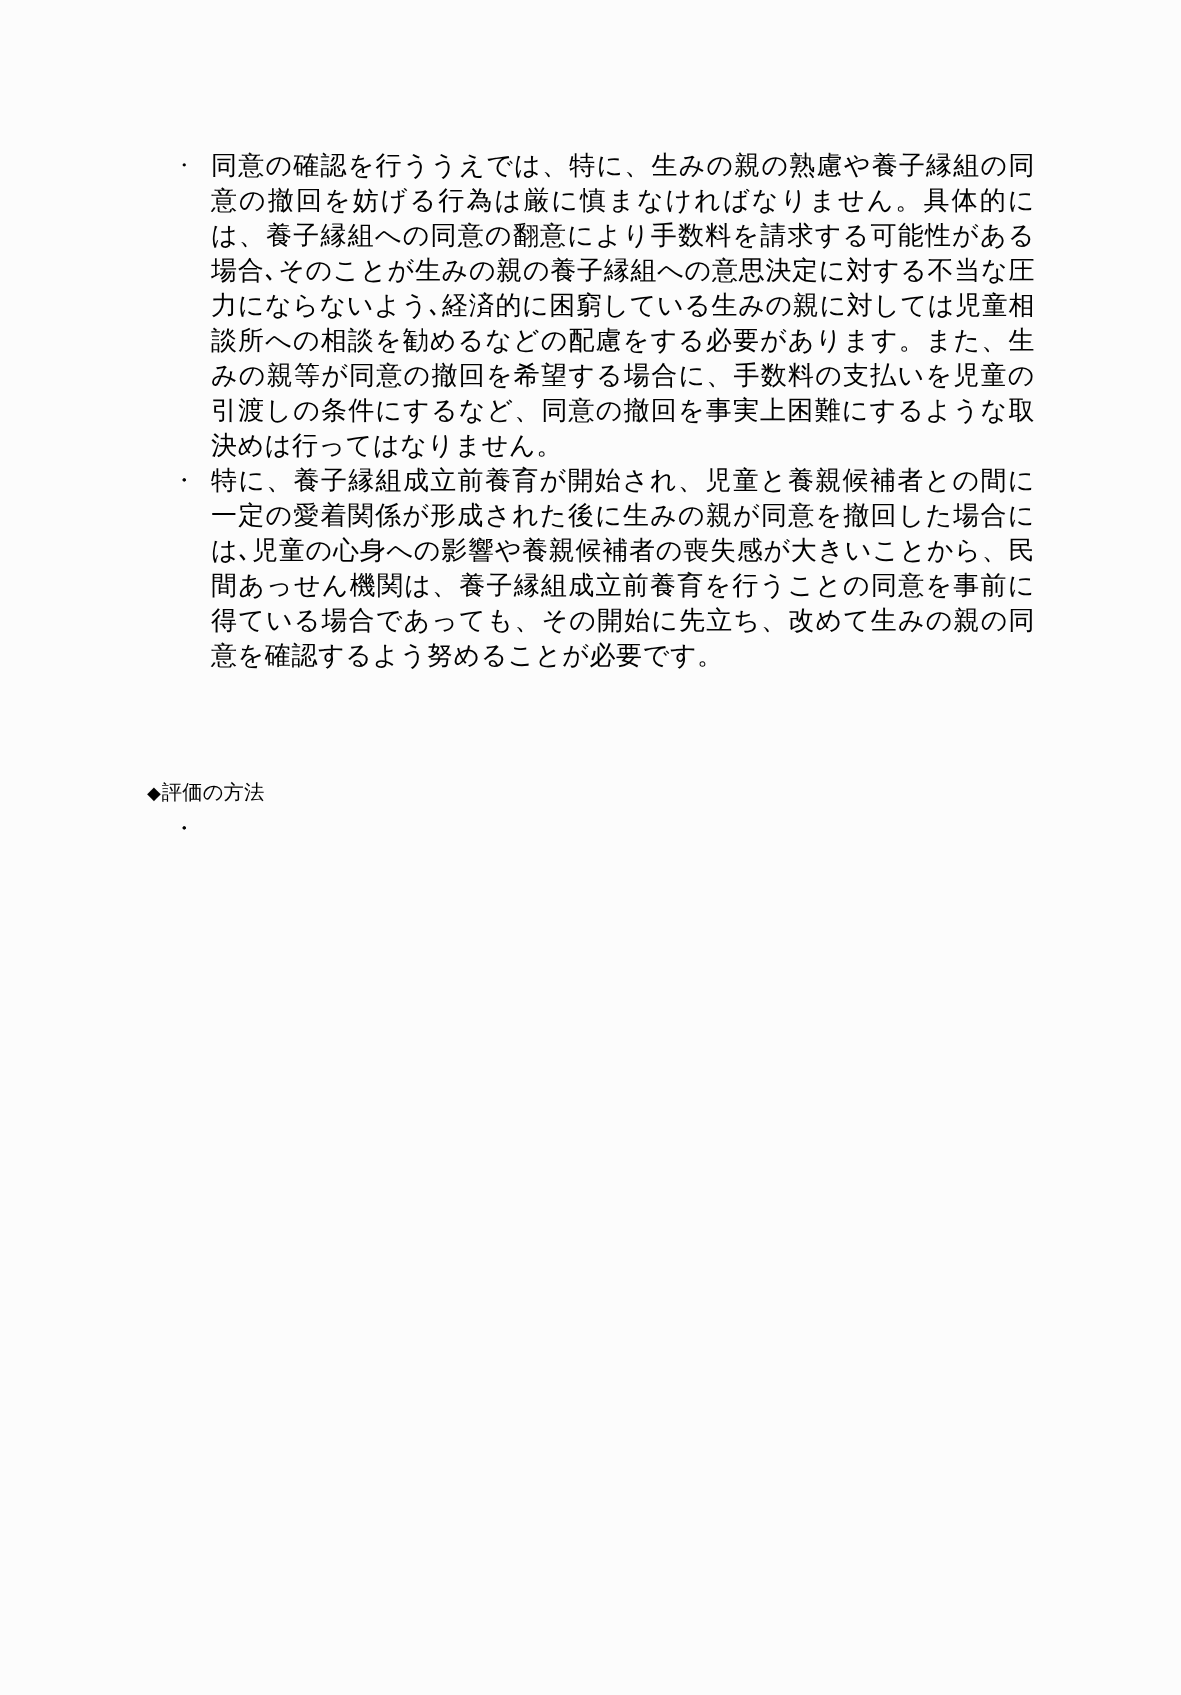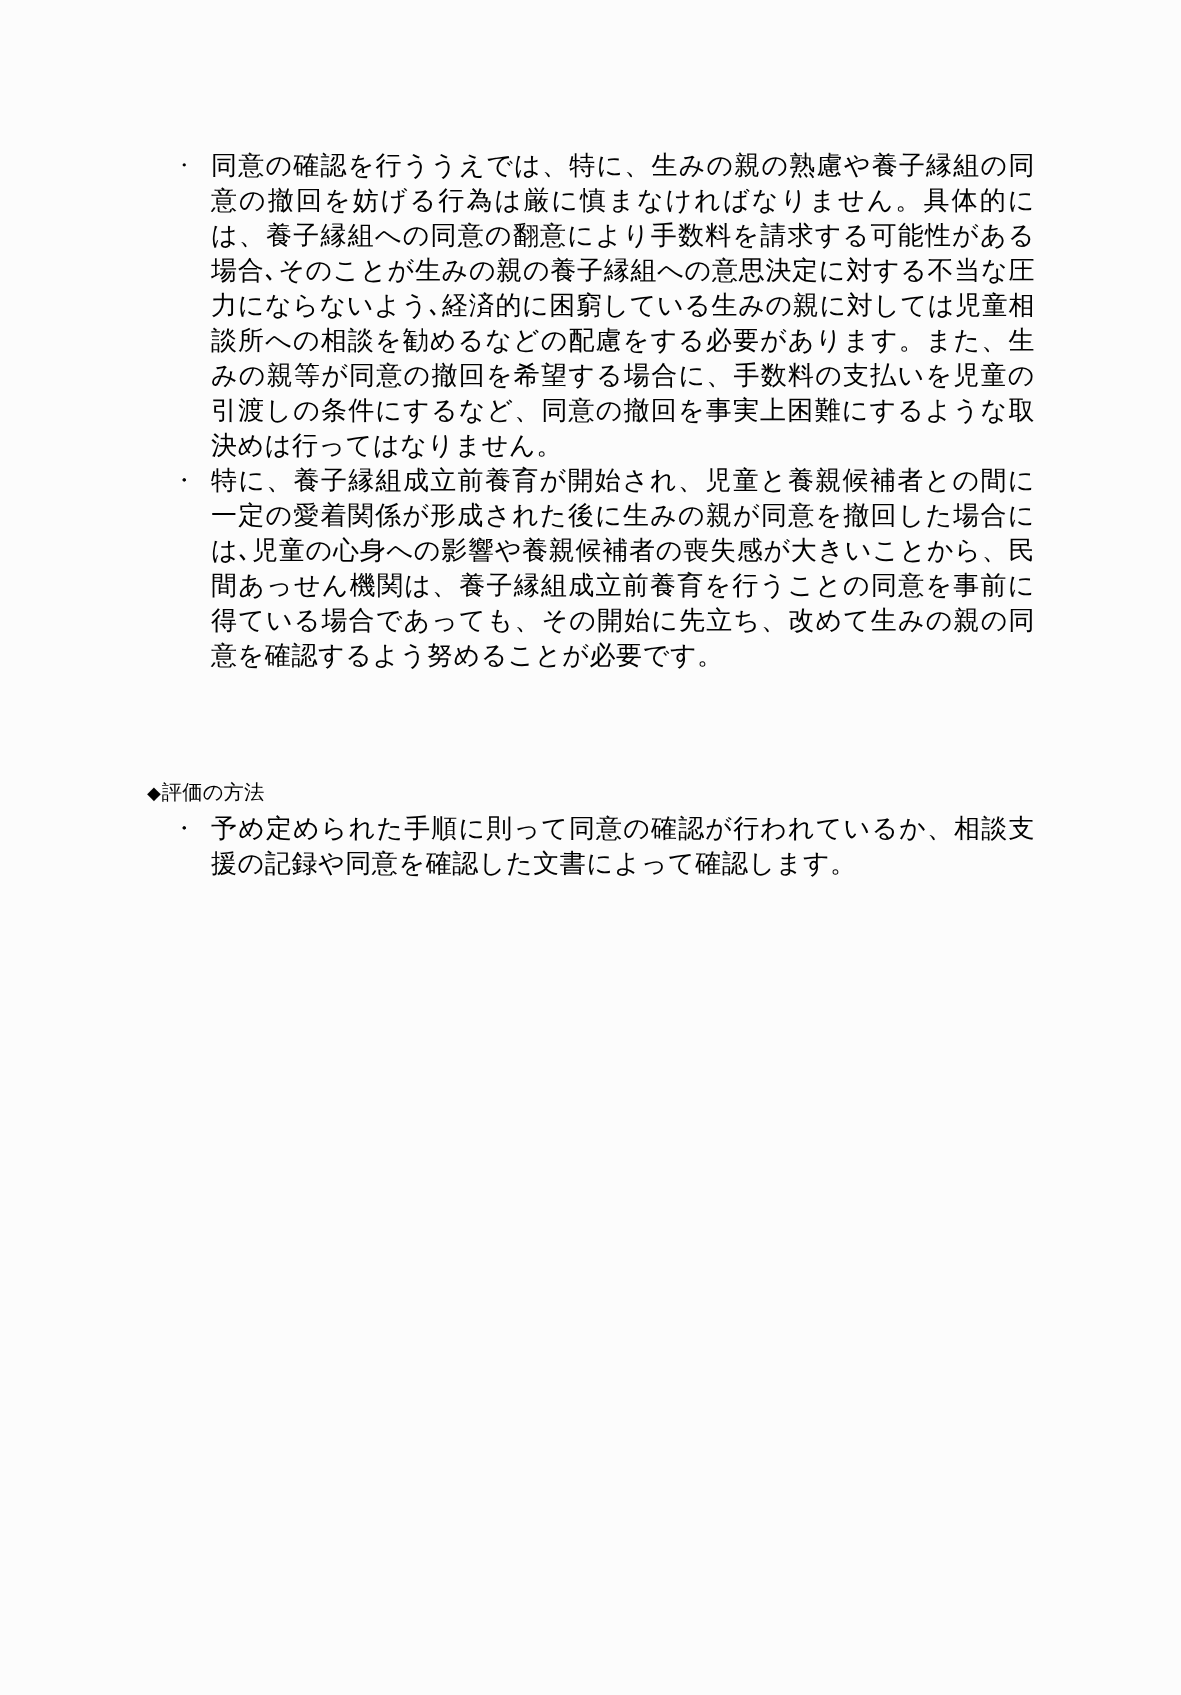--- a/index.html
+++ b/index.html
@@ -94,17 +94,16 @@
   <h2 class="section-heading">
     <span class="diamond">◆</span><span>評価の方法</span>
   </h2>
 
   <ul class="bullet-list" style="top:811px;">
     <li class="bullet-item">
       <span class="bullet-dot">・</span>
     </li>
     <li class="bullet-item">
       <span class="bullet-dot">・</span>
-      <span class="bullet-text">予め定められた手順に則って同意の確認が行われているか、相談支援の記録や同意を確認した文書によって確認します。</span>
     </li>
   </ul>
 
 </div>
 
 </body></html>

